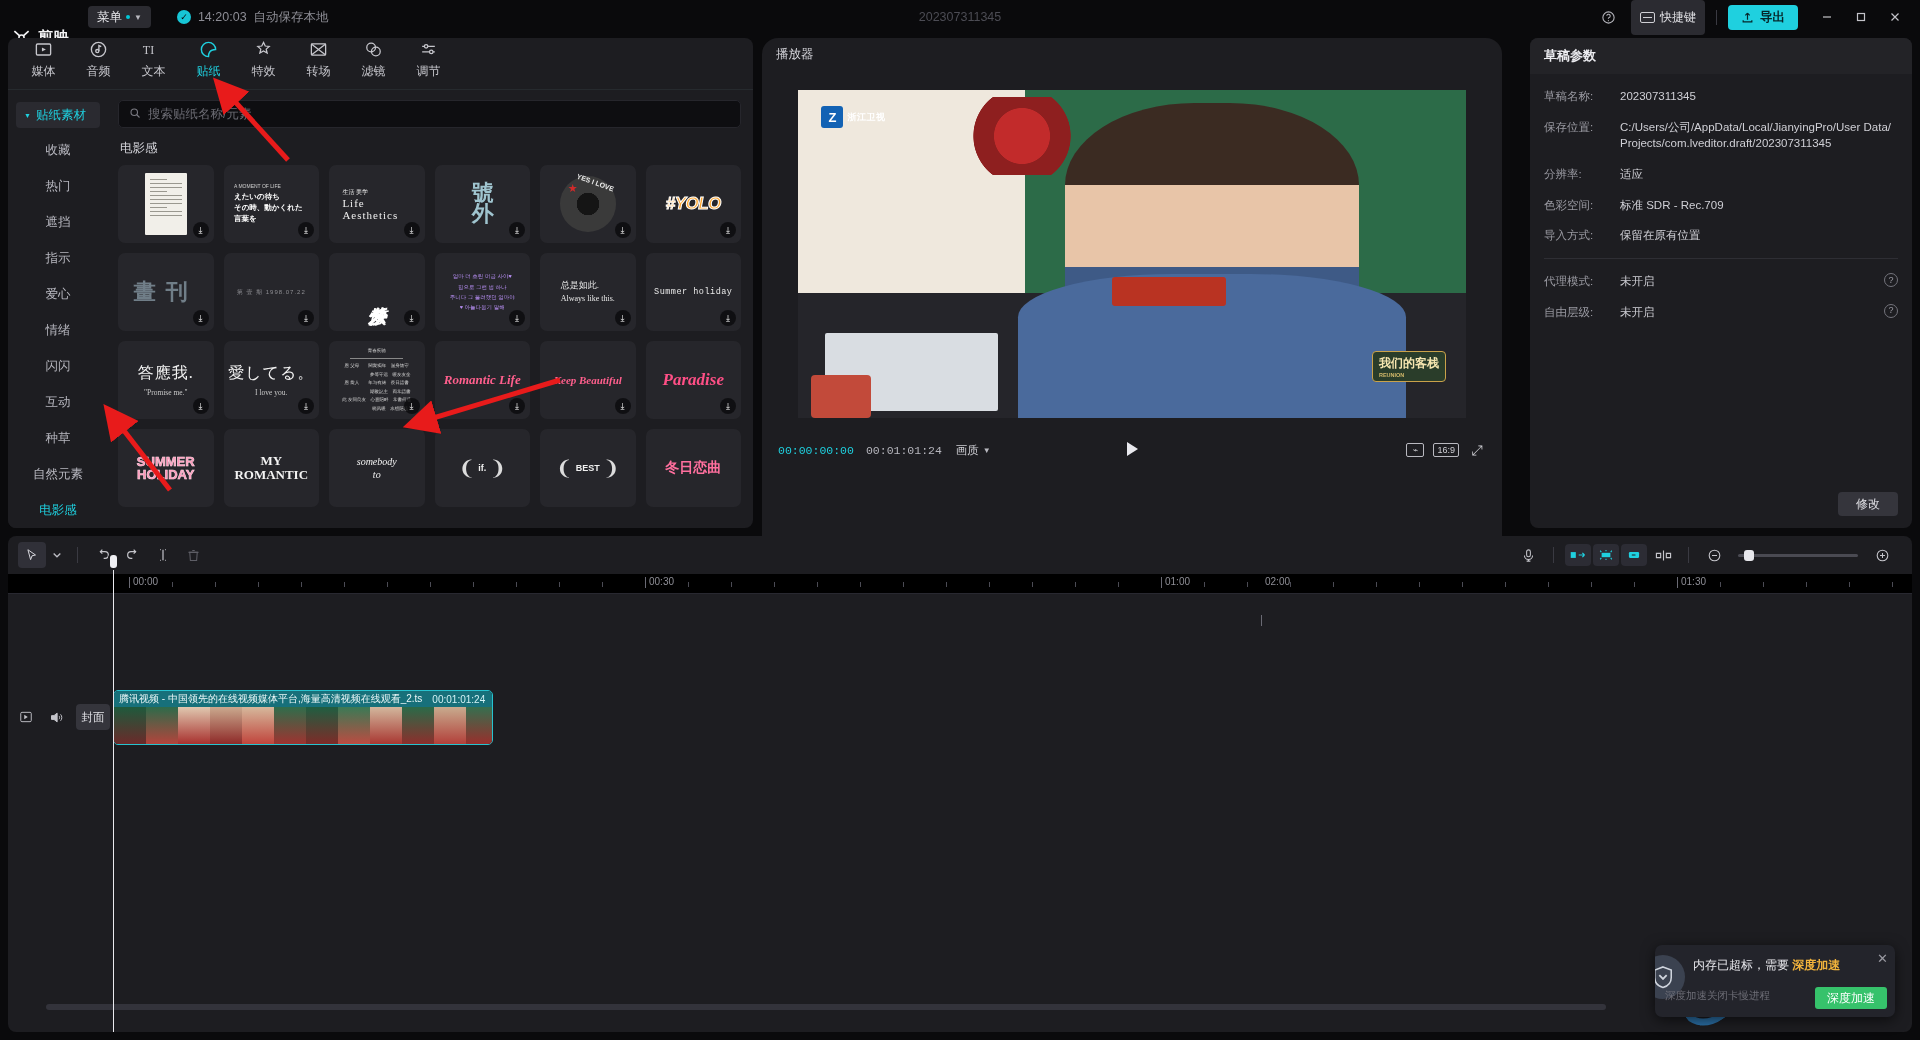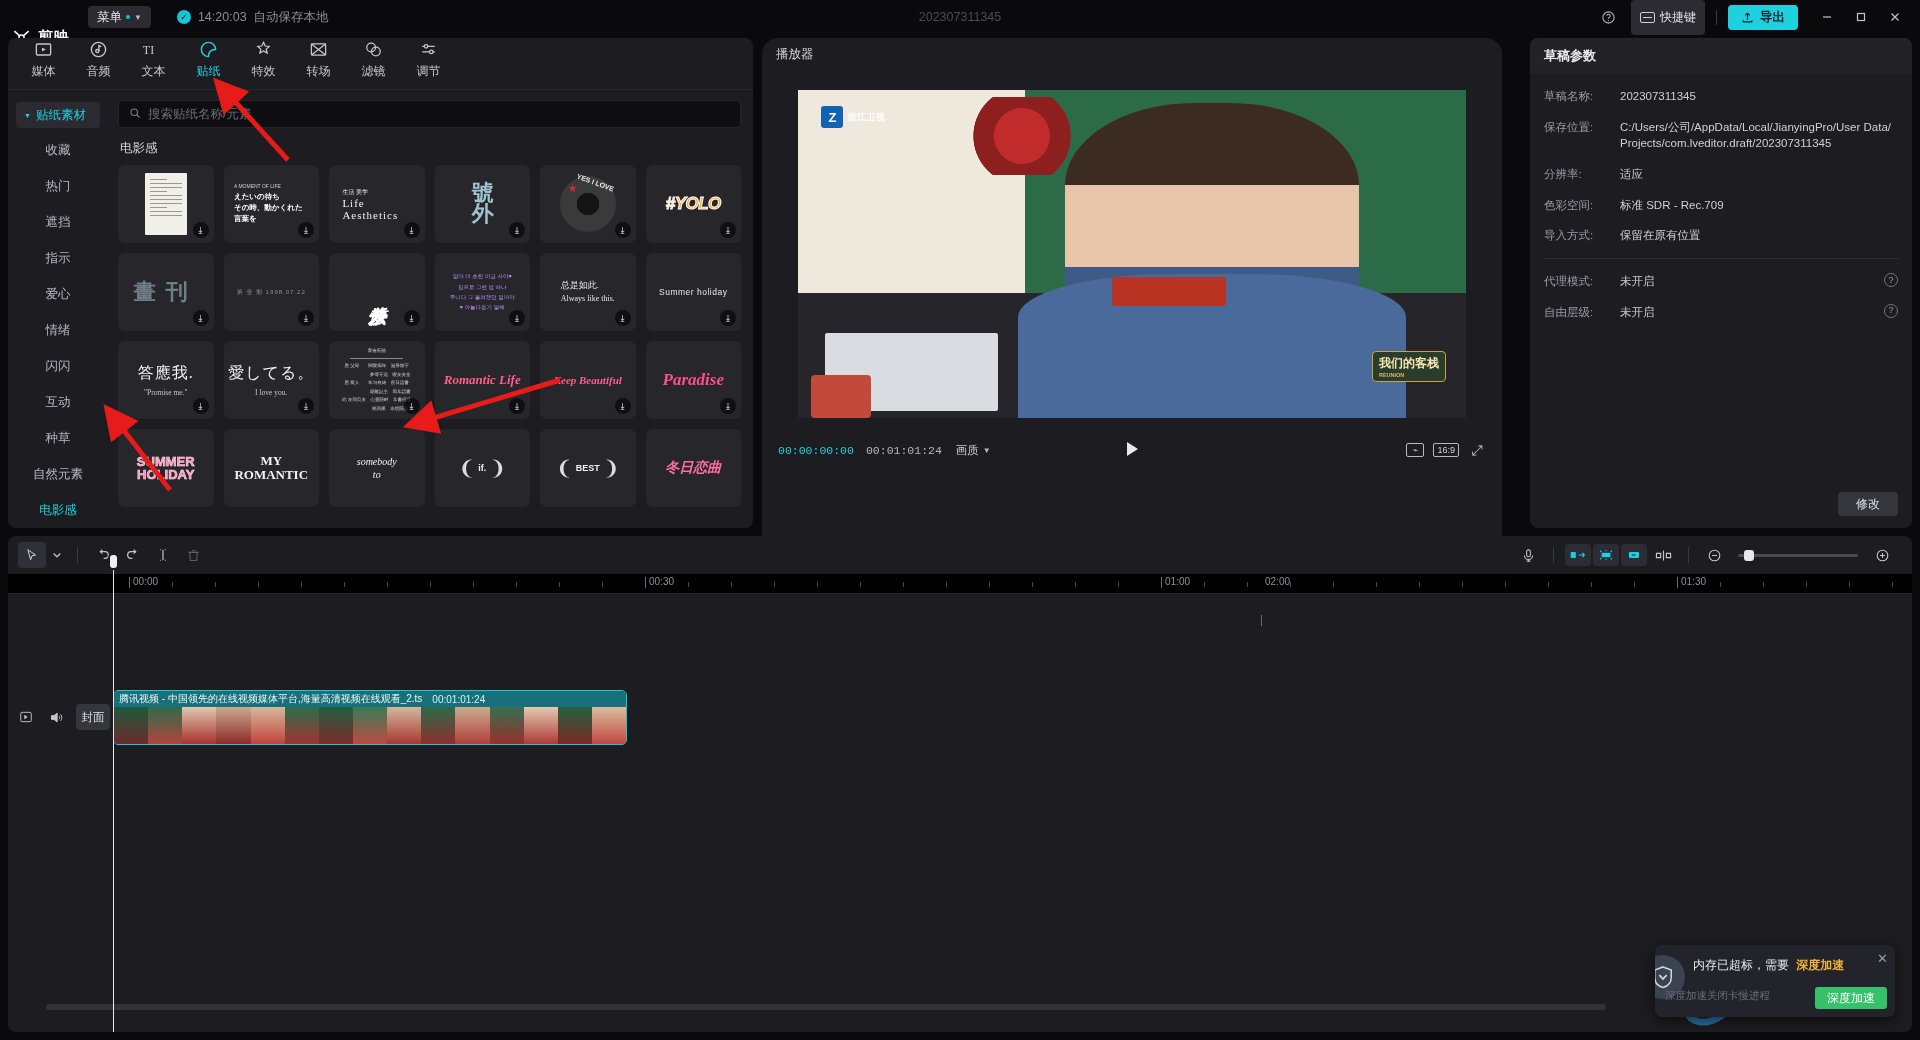--- a/index.html
+++ b/index.html
@@ -138,38 +138,38 @@
   .s-ring span{ position:absolute; }
   .s-yolo{ color:#ffa52b; font-size:17px; font-weight:bold; font-style:italic;
     -webkit-text-stroke:1px #fff; letter-spacing:-.5px;}
   .s-huakan{ color:#7e8e99; font-size:22px; font-weight:bold; letter-spacing:10px; opacity:.85;}
   .s-tiny{ color:#8d8d92; font-size:6px; letter-spacing:1px;}
   .s-fen{ color:#fff; font-weight:bold; font-size:18px; line-height:.95;
     writing-mode:vertical-rl; font-style:italic;}
   .s-kr{ color:#b58df0; font-size:5.5px; line-height:1.9; text-align:center;}
   .s-zong{ color:#e8e8e8; font-family:"Liberation Serif",serif; font-size:8px; line-height:1.5;}
   .s-zong b{ font-size:9px; font-weight:normal;}
-  .s-summer{ color:#e9e9e9; font-family:Liberation Sans, sans-serif; font-size:8.5px; letter-spacing:.5px;}
+  .s-summer{ color:#e9e9e9; font-family:Liberation Mono, monospace; font-size:8.5px; letter-spacing:.5px;}
   .s-serif-cn{ color:#f2f2f2; font-family:"Liberation Serif",serif; font-size:16px; letter-spacing:1px;}
   .s-serif-sub{ color:#c9c9c9; font-family:"Liberation Serif",serif; font-size:7.5px; margin-top:4px;}
   .s-poem{ color:#d7d7d7; font-size:4.5px; line-height:1.9; text-align:center; }
   .s-script{ font-family:"Liberation Serif",serif; font-style:italic; font-weight:bold;
     font-size:13px; color:#ff5f8d; }
   .s-script.sm{ font-size:11px;}
   .s-para{ font-family:"Liberation Serif",serif; font-style:italic; font-weight:bold;
     font-size:17px; color:#ff4f86;}
   .s-sumhol{ color:#ff8fb4; font-weight:bold; font-size:13px; line-height:1.02;
     -webkit-text-stroke:.6px #ffd8e6; text-align:center;}
   .s-myrom{ color:#f3f3f3; font-weight:bold; font-size:13px; line-height:1.1; text-align:center;
     font-family:"Liberation Serif",serif;}
   .s-somebody{ color:#f2f2f2; font-family:"Liberation Serif",serif; font-style:italic;
     font-size:10px; line-height:1.35; text-align:center;}
   .s-laurel{ color:#f0f0f0; font-size:9px; font-weight:bold; display:flex; align-items:center; gap:3px;}
   .s-laurel .lf{ font-size:20px; opacity:.9;}
-  .s-dongri{ color:#ff6f9e; font-size:14px; font-weight:bold; font-style:italic;}
+  .s-dongri{ color:#ff6f9e; font-size:14px; font-weight:bold; }
 
   
   .player{
     position:absolute; left:762px; top:38px; width:740px; height:522px;
     background:#1d1d21; border-radius:16px; overflow:hidden;
   }
   .player-head{ height:32px; display:flex; align-items:center; padding-left:14px;
     font-size:12.5px; color:#d6d6dc; }
   .stage{
     position:absolute; left:36px; top:52px; width:668px; height:328px;
@@ -291,21 +291,21 @@
   .toast{
     position:absolute; left:1655px; top:945px; width:240px; height:72px;
     background:#23242b; border-radius:7px; box-shadow:0 3px 14px rgba(0,0,0,.6);
     overflow:hidden;
   }
   .toast-shield{
     position:absolute; left:-14px; top:10px; width:44px;height:44px;border-radius:50%;
     background:#3b4250; display:flex;align-items:center;justify-content:center;
   }
   .shield-svg{ width:22px;height:24px;}
-  .toast-title{ position:absolute; left:38px; top:12px; font-size:12px; color:#e9e9ee;font-family:Liberation Mono, monospace;}
+  .toast-title{ position:absolute; left:38px; top:12px; font-size:12px; color:#e9e9ee;}
   .toast-title b{ color:#f2b33c; }
   .toast-sub{ position:absolute; left:10px; top:44px; font-size:10.5px; color:#6e6e77;}
   .toast-cta{
     position:absolute; right:8px; bottom:8px; width:72px;height:22px;background:#36c26b;
     border-radius:3px; color:#fff; font-size:12px; display:flex;align-items:center;justify-content:center;
     cursor:pointer;
   }
   .toast-x{ position:absolute; right:7px; top:6px; color:#9a9aa2; font-size:13px; cursor:pointer;}
   .wm{
     position:absolute; left:1680px; top:975px; width:200px; height:60px;
@@ -944,21 +944,21 @@
           <span class="gut-ic">
             <svg width="15" height="15" viewBox="0 0 24 24" fill="none" stroke="#c4c4ca" stroke-width="1.6">
                 <path d="M4 9h4l5-4v14l-5-4H4z" fill="#c4c4ca"></path>
                 <path d="M16 9.5c1.3 1.3 1.3 4 0 5.2M18.5 7c2.6 2.6 2.6 7.6 0 10.2"></path>
               </svg>
           </span>
           <span class="cover-btn">封面</span>
         </div>
       </div>
 
-      <div class="clip" style="left:105px; top:96px; width:514px; height:55px;">
+      <div class="clip" style="left:105px; top:96px; width:380px; height:55px;">
         <div class="clip-label">
           <span>腾讯视频 - 中国领先的在线视频媒体平台,海量高清视频在线观看_2.ts</span>
           <span class="clip-dur">00:01:01:24</span>
         </div>
         <div class="filmstrip">
           <div class="fr" style="background:linear-gradient(#1e5a3c,#6b2a2a)"></div>
           <div class="fr" style="background:linear-gradient(#2d6b4a,#b3443c)"></div>
           <div class="fr" style="background:linear-gradient(#e0c8b0,#a8312e)"></div>
           <div class="fr" style="background:linear-gradient(#caa98e,#8e2a28)"></div>
           <div class="fr" style="background:linear-gradient(#d6b89c,#c0453c)"></div>

